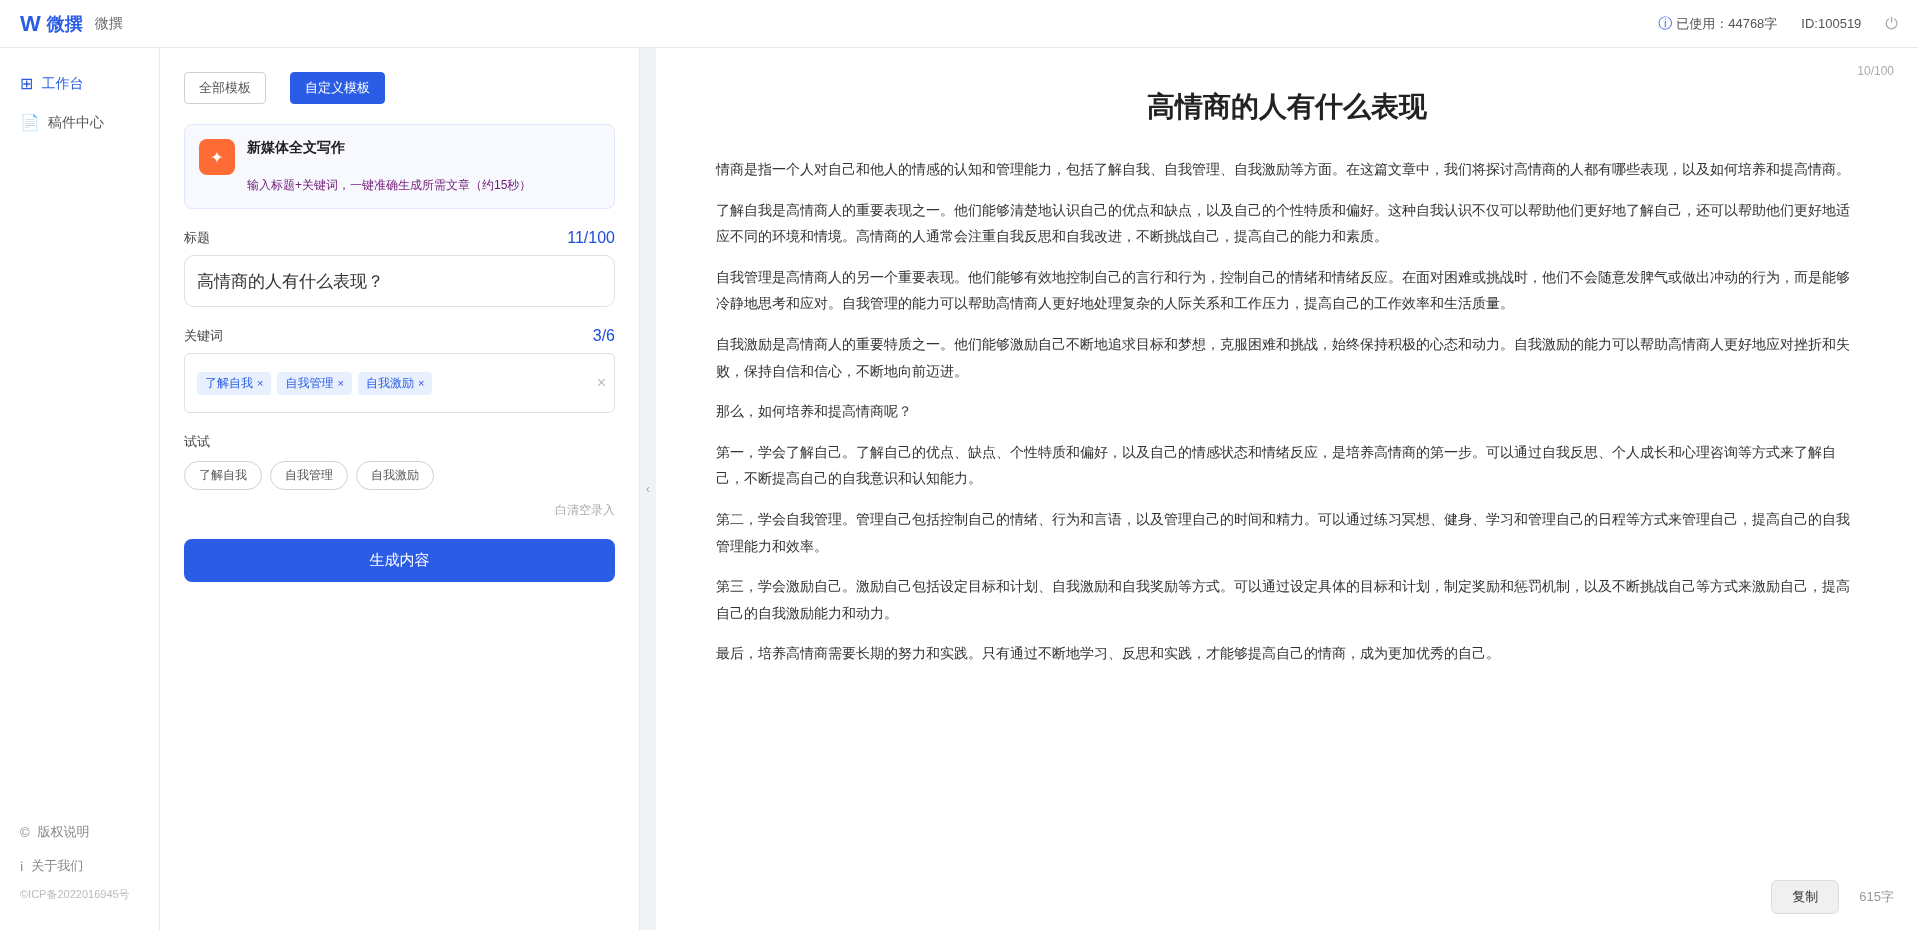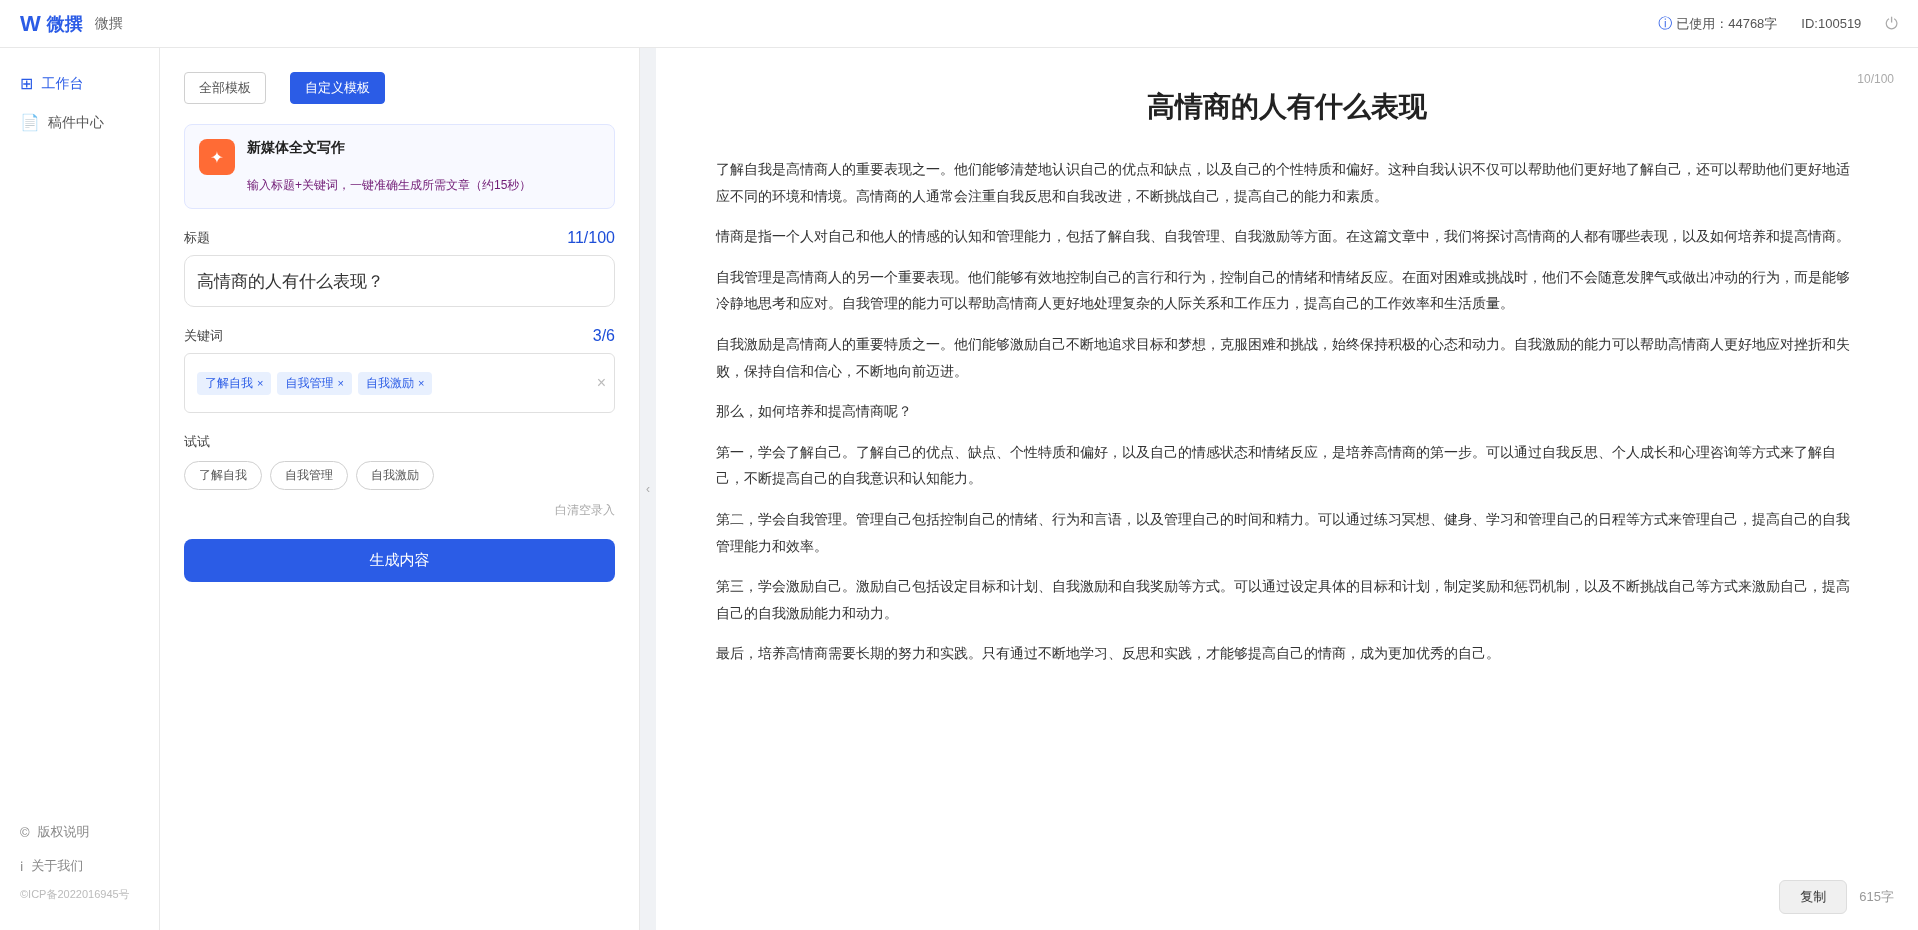--- a/index.html
+++ b/index.html
@@ -230,21 +230,21 @@
     
     .right-panel {
       flex: 1;
       background: #fff;
       overflow-y: auto;
       padding: 40px 60px;
       position: relative;
     }
     .article-page-count {
       position: absolute;
-      top: 24px;
+      top: 16px;
       right: 24px;
       font-size: 12px;
       color: #aaa;
     }
     .article-title {
       font-size: 28px;
       font-weight: bold;
       text-align: center;
       color: #222;
       margin-bottom: 30px;
@@ -258,21 +258,21 @@
       margin-bottom: 14px;
     }
 
     
     .right-panel-footer {
       position: absolute;
       bottom: 16px;
       right: 24px;
       display: flex;
       align-items: center;
-      gap: 12px;
+      gap: 20px;
     }
     .copy-btn {
       padding: 7px 20px;
       background: #f0f0f0;
       border: 1px solid #ddd;
       border-radius: 6px;
       font-size: 13px;
       cursor: pointer;
       color: #333;
     }
@@ -406,22 +406,22 @@
       
       <button class="generate-btn">生成内容</button>
     </div>
 
     <div class="collapse-handle">‹</div>
 
     <div class="right-panel" id="right-panel">
       <span class="article-page-count">10/100</span>
       <h1 class="article-title">高情商的人有什么表现</h1>
       <div class="article-body" id="article-body">
-      <p>了解自我是高情商人的重要表现之一。他们能够清楚地认识自己的优点和缺点，以及自己的个性特质和偏好。这种自我认识不仅可以帮助他们更好地了解自己，还可以帮助他们更好地适应不同的环境和情境。高情商的人通常会注重自我反思和自我改进，不断挑战自己，提高自己的能力和素质。</p>
-          <p>情商是指一个人对自己和他人的情感的认知和管理能力，包括了解自我、自我管理、自我激励等方面。在这篇文章中，我们将探讨高情商的人都有哪些表现，以及如何培养和提高情商。</p>
+      <p>情商是指一个人对自己和他人的情感的认知和管理能力，包括了解自我、自我管理、自我激励等方面。在这篇文章中，我们将探讨高情商的人都有哪些表现，以及如何培养和提高情商。</p>
+          <p>了解自我是高情商人的重要表现之一。他们能够清楚地认识自己的优点和缺点，以及自己的个性特质和偏好。这种自我认识不仅可以帮助他们更好地了解自己，还可以帮助他们更好地适应不同的环境和情境。高情商的人通常会注重自我反思和自我改进，不断挑战自己，提高自己的能力和素质。</p>
           <p>自我管理是高情商人的另一个重要表现。他们能够有效地控制自己的言行和行为，控制自己的情绪和情绪反应。在面对困难或挑战时，他们不会随意发脾气或做出冲动的行为，而是能够冷静地思考和应对。自我管理的能力可以帮助高情商人更好地处理复杂的人际关系和工作压力，提高自己的工作效率和生活质量。</p>
           <p>自我激励是高情商人的重要特质之一。他们能够激励自己不断地追求目标和梦想，克服困难和挑战，始终保持积极的心态和动力。自我激励的能力可以帮助高情商人更好地应对挫折和失败，保持自信和信心，不断地向前迈进。</p>
           <p>那么，如何培养和提高情商呢？</p>
           <p>第一，学会了解自己。了解自己的优点、缺点、个性特质和偏好，以及自己的情感状态和情绪反应，是培养高情商的第一步。可以通过自我反思、个人成长和心理咨询等方式来了解自己，不断提高自己的自我意识和认知能力。</p>
           <p>第二，学会自我管理。管理自己包括控制自己的情绪、行为和言语，以及管理自己的时间和精力。可以通过练习冥想、健身、学习和管理自己的日程等方式来管理自己，提高自己的自我管理能力和效率。</p>
           <p>第三，学会激励自己。激励自己包括设定目标和计划、自我激励和自我奖励等方式。可以通过设定具体的目标和计划，制定奖励和惩罚机制，以及不断挑战自己等方式来激励自己，提高自己的自我激励能力和动力。</p>
           <p>最后，培养高情商需要长期的努力和实践。只有通过不断地学习、反思和实践，才能够提高自己的情商，成为更加优秀的自己。</p>
         </div>
       <div class="right-panel-footer">
         <button class="copy-btn">复制</button>

